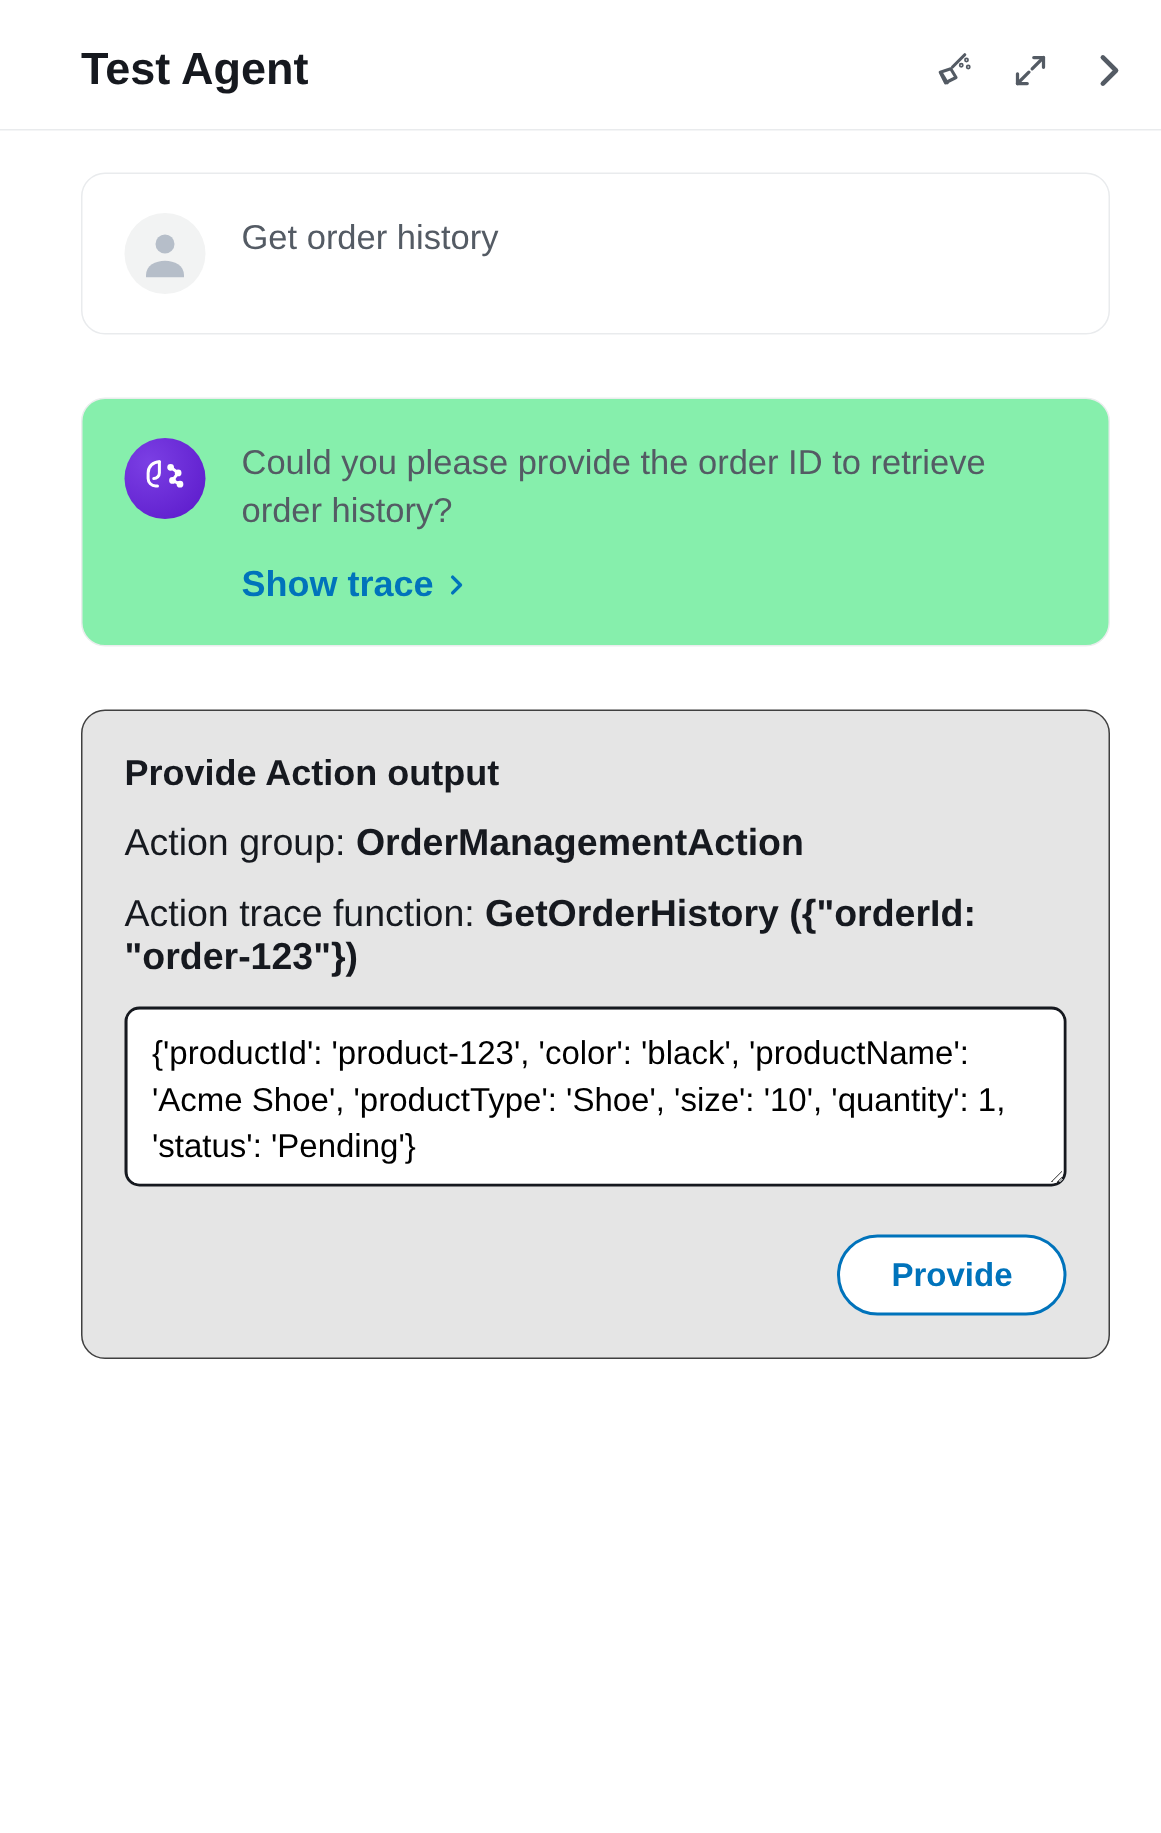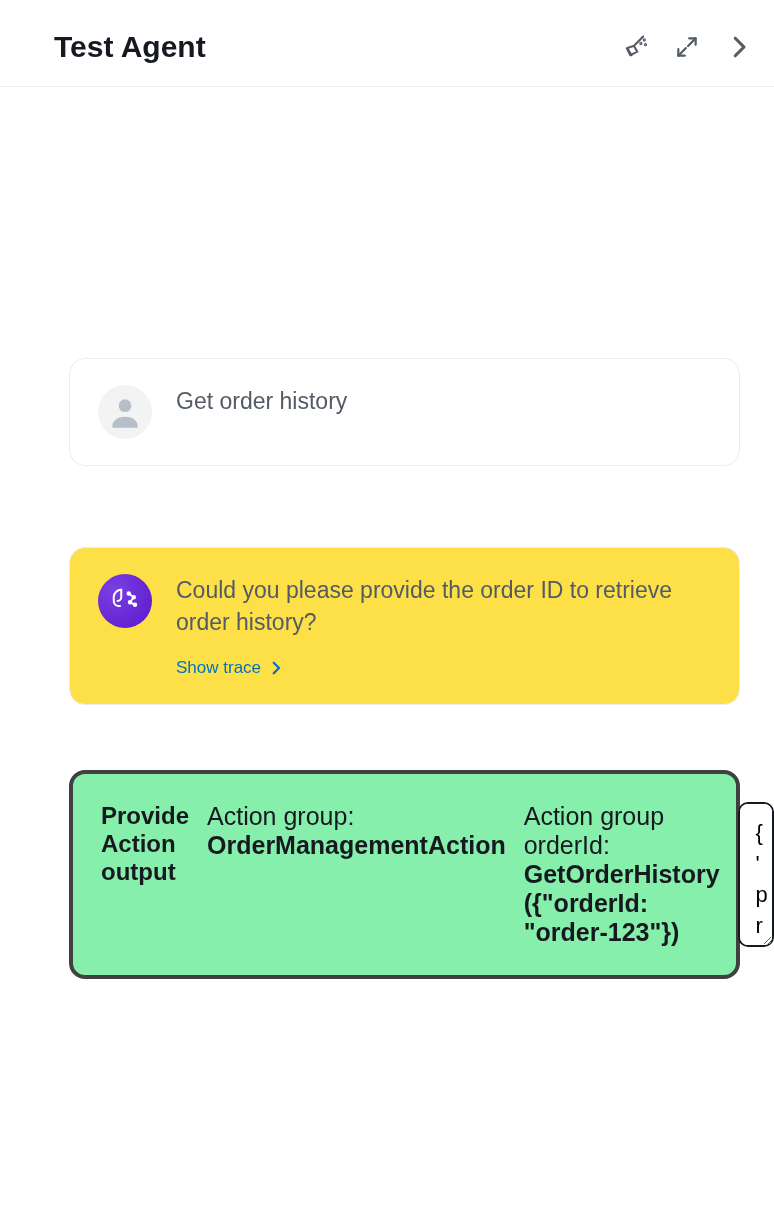--- a/index.html
+++ b/index.html
@@ -2,30 +2,30 @@
 <html><head>
 <meta charset="utf-8">
 <style>
   * { box-sizing: border-box; margin: 0; padding: 0; }
   html, body { width: 774px; height: 1222px; font-family: "Amazon Ember", "Helvetica Neue", Arial, sans-serif; color: #16191f; background:#fff; }
   .panel { width: 774px; height: 1222px; display:flex; flex-direction:column; }
   .header { display:flex; align-items:center; justify-content:space-between; padding: 30px 18px 22px 54px; border-bottom: 1px solid #e9ebed; }
   .header h1 { font-size: 30px; font-weight: 700; }
   .header-icons { display:flex; align-items:center; gap: 18px; }
   .icon-btn { width:34px; height:34px; display:flex; align-items:center; justify-content:center; cursor:pointer; color:#545b64; }
-  .chat { flex:1; padding: 28px 34px 0 69px; display:flex; flex-direction:column; gap: 65px; overflow:auto;justify-content:center; }
+  .chat { flex:1; padding: 28px 34px 0 54px; display:flex; flex-direction:column; gap: 42px; overflow:auto; }
   .msg { border:1px solid #e9ebed; border-radius:16px; padding: 26px 28px; display:flex; gap: 24px; }
-  .msg.agent { background:#fde047; border-color:#eaeded;margin-top:16px; }
+  .msg.agent { background:#86efac; border-color:#eaeded; }
   .avatar { width:54px; height:54px; border-radius:50%; flex:0 0 54px; display:flex; align-items:center; justify-content:center; }
   .avatar.user { background:#f2f3f3; }
   .avatar.agent { background: radial-gradient(circle at 30% 30%, #7b3fe4, #5a18c9); }
   .msg-body { flex:1; display:flex; flex-direction:column; gap: 20px; }
   .msg-text { font-size: 23px; color:#545b64; line-height:1.4; }
-  .show-trace { font-size:17px; font-weight:400; color:#0073bb; display:flex; align-items:center; gap:6px; cursor:pointer; }
-  .action-card { background:#86efac; border:4px solid #404040; border-radius:16px; padding: 28px; display:flex; flex-direction:row; gap: 18px; }
+  .show-trace { font-size:24px; font-weight:700; color:#0073bb; display:flex; align-items:center; gap:6px; cursor:pointer; }
+  .action-card { background:#e5e5e5; border:1px solid #404040; border-radius:16px; padding: 28px; display:flex; flex-direction:column; gap: 18px; }
   .action-title { font-size:24px; font-weight:700; }
   .action-line { font-size:25px; }
   .action-line b { font-weight:700; }
   .output-label { font-size:22px; font-weight:700; margin-top:6px; }
   .output-box { width:100%; min-height:120px; border:2px solid #16191f; border-radius:10px; padding: 14px 16px; font-size:22px; font-family:inherit; resize: both; line-height:1.4; background:#fff; }
   .btn-row { display:flex; justify-content:flex-end; gap: 28px; margin-top: 14px; align-items:center; }
   .btn-ghost { font-size:22px; font-weight:700; color:#0073bb; background:none; border:none; cursor:pointer; padding:12px 12px; }
   .btn-primary { font-size:22px; font-weight:700; color:#0073bb; background:#fff; border:2px solid #0073bb; border-radius:28px; padding: 12px 34px; cursor:pointer; }
 </style>
 </head>
@@ -99,21 +99,21 @@
       </div>
     </div>
 
 
     <div class="action-card">
       <div class="action-title">Provide Action output</div>
       <div class="action-line">
         <span>Action group: </span><b>OrderManagementAction</b>
       </div>
       <div class="action-line">
-        <span>Action group orderId: </span><b>GetOrderHistory ({"orderId: "order-123"})</b>
+        <span>Action trace function: </span><b>GetOrderHistory ({"orderId: "order-123"})</b>
       </div>
       <textarea class="output-box" style="">{'productId': 'product-123', 'color': 'black', 'productName': 'Acme Shoe', 'productType': 'Shoe', 'size': '10', 'quantity': 1, 'status': 'Pending'}</textarea>
       <div class="btn-row">
         <button class="btn-primary">Provide</button>
       </div>
     </div>
 
   </div>
 </div>
 

